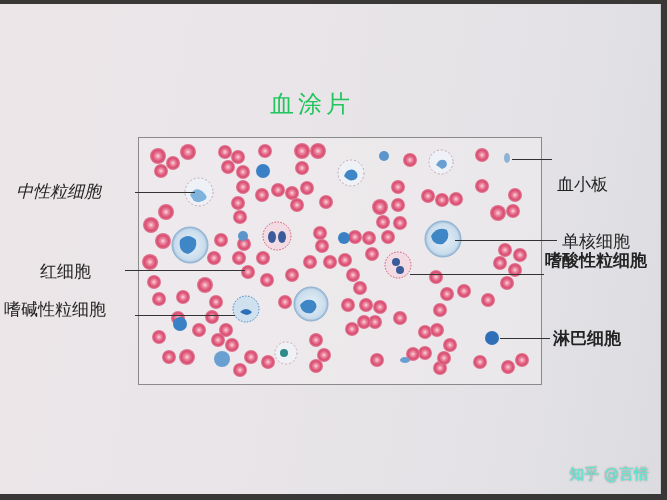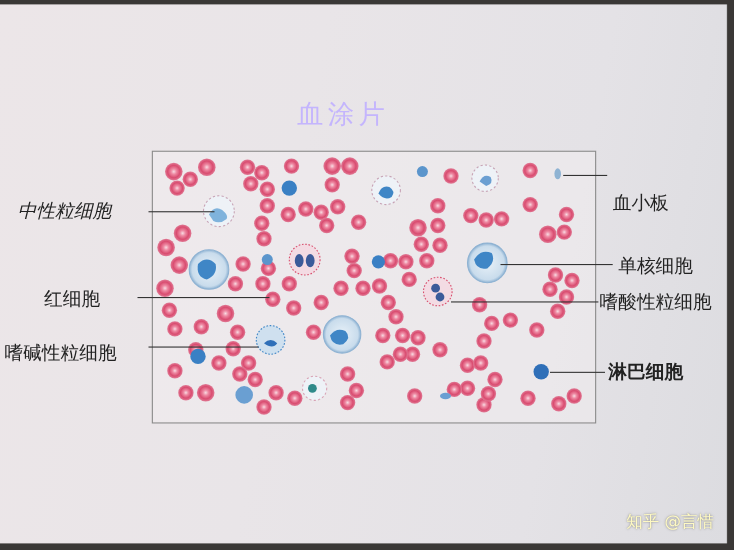--- a/index.html
+++ b/index.html
@@ -7,34 +7,34 @@
     width:667px; height:500px; overflow:hidden; position:relative;
     background:#3a3836;
     font-family: "DejaVu Sans", sans-serif;
   }
   .paper {
     position:absolute; left:0; top:4px; width:660px; height:490px;
     background:linear-gradient(100deg,#ece6e8 0%,#e9e5e8 40%,#e4e2e6 75%,#dcdce0 100%);
     border-right:1px solid #c9c9cc;
   }
   .title {
-    position:absolute; left:270px; top:88px; font-size:24px; color:#c4b5fd;
+    position:absolute; left:270px; top:88px; font-size:24px; color:#22c55e;
     letter-spacing:4px; font-family:"DejaVu Serif", serif;
   }
   .smear {
     position:absolute; left:138px; top:137px; width:402px; height:246px;
     border:1px solid #8a8a8a; background:rgba(240,236,238,0.55);
   }
   .label {
     position:absolute; font-size:17px; color:#222; white-space:nowrap;
     font-family:"DejaVu Serif", serif;
   }
   .leader { position:absolute; height:1px; background:#333; }
   .wm {
-    position:absolute; right:18px; bottom:16px; font-size:15px; color:#fef9c3;
+    position:absolute; right:18px; bottom:16px; font-size:15px; color:#5eead4;
     text-shadow:0 0 2px #777; font-family:"DejaVu Sans", sans-serif;
   }
   svg.cells { position:absolute; left:0; top:0; }
 </style>
 </head>
 <body>
 
 <div class="paper"></div>
 
 <div class="title">血涂片</div>
@@ -211,28 +211,28 @@
 
   <circle cx="492" cy="338" r="7" fill="#2f6fb8"></circle>
 </svg>
 
 <div class="label" style="left:16px; top:180px;font-style:italic;">中性粒细胞</div>
 <div class="leader" style="left:135px; top:192px; width:60px;"></div>
 
 <div class="label" style="left:40px; top:260px;">红细胞</div>
 <div class="leader" style="left:125px; top:270px; width:120px;"></div>
 
-<div class="label" style="left:4px; top:309px;">嗜碱性粒细胞</div>
+<div class="label" style="left:4px; top:298px;">嗜碱性粒细胞</div>
 <div class="leader" style="left:135px; top:315px; width:100px;"></div>
 
 <div class="leader" style="left:512px; top:159px; width:40px;"></div>
 <div class="label" style="left:557px; top:149px;margin-top:24px;">血小板</div>
 
 <div class="leader" style="left:455px; top:240px; width:102px;"></div>
 <div class="label" style="left:562px; top:230px;">单核细胞</div>
 
 <div class="leader" style="left:410px; top:274px; width:134px;"></div>
-<div class="label" style="left:545px; top:263px;">嗜酸性粒细胞</div>
+<div class="label" style="left:545px; top:249px;font-weight:bold;">嗜酸性粒细胞</div>
 
 <div class="leader" style="left:500px; top:338px; width:50px;"></div>
 <div class="label" style="left:553px; top:327px;font-weight:bold;">淋巴细胞</div>
 
 <div class="wm">知乎 @言惜</div>
 
 </body></html>

